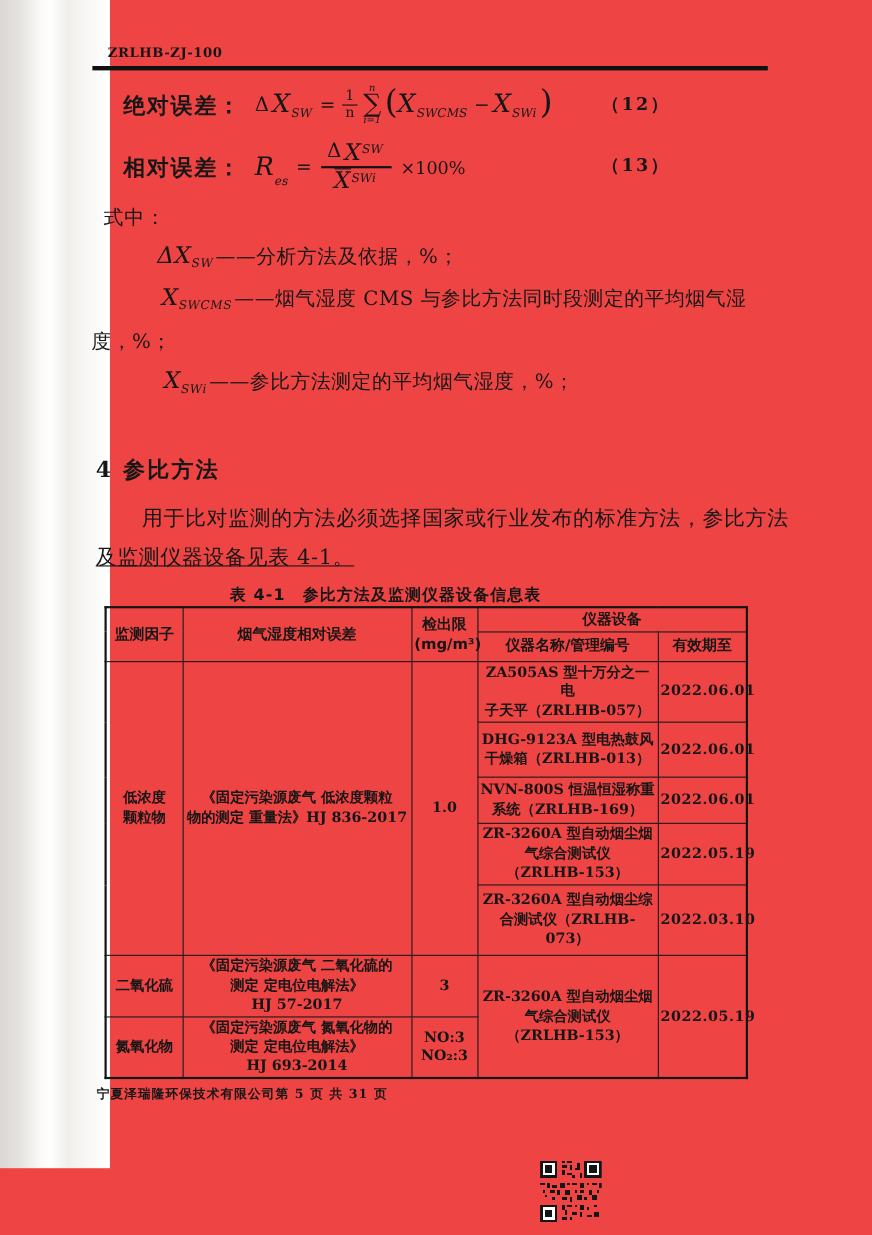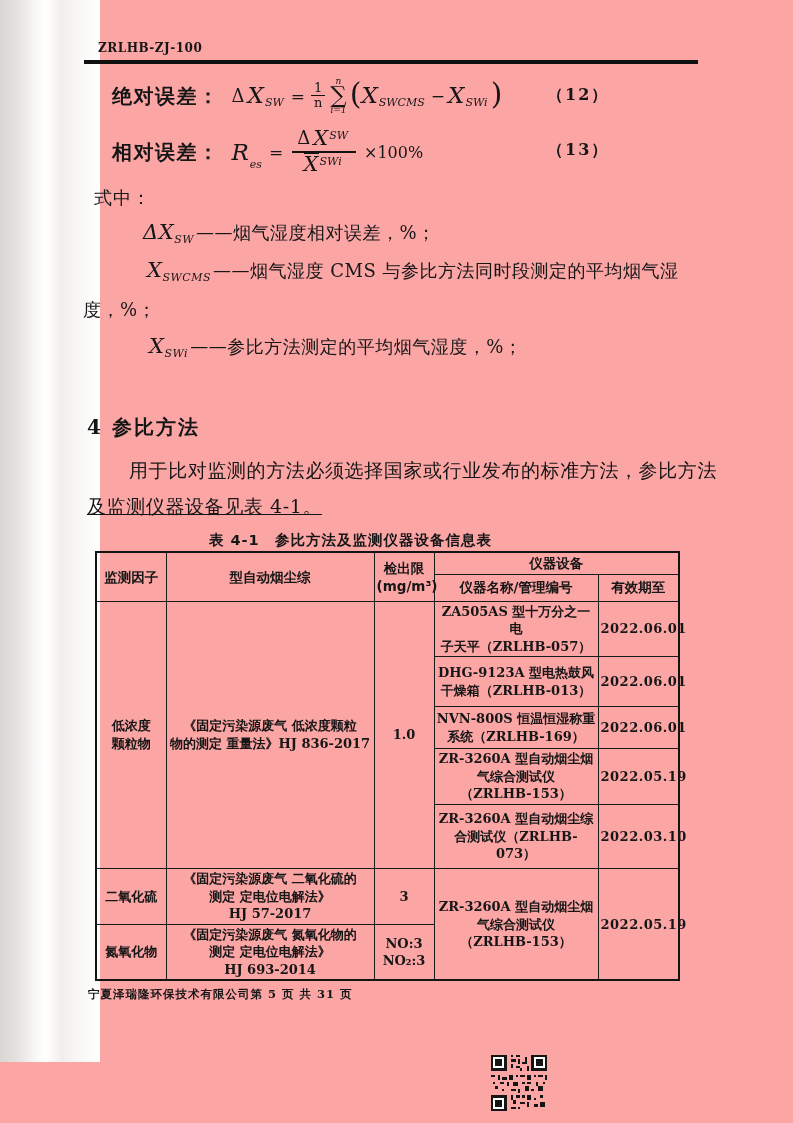--- a/index.html
+++ b/index.html
@@ -1,17 +1,17 @@
 <!DOCTYPE html>
 <html><head>
 <meta charset="utf-8">
 <style>
   html,body{margin:0;padding:0;}
   body{width:793px;height:1123px;background:#ffffff;font-family:"DejaVu Serif", serif;color:#161616;}
-  .page{position:relative;width:793px;height:1123px;background:#fca5a5;overflow:hidden;}
+  .page{position:relative;width:793px;height:1123px;background:#ef4444;overflow:hidden;}
   .scan-band{position:absolute;left:0;top:0;width:100px;height:1062px;pointer-events:none;
     background:linear-gradient(90deg,#d9d6d3 0px,#e7e5e2 20px,#f7f6f4 34px,#ffffff 46px,#f1efec 62px,#f8f7f5 78px,#ffffff 100px);}
   
   .doc-header{position:absolute;top:41px;left:98px;width:600px;display:flex;gap:14px;
     font-size:12px;font-weight:bold;letter-spacing:0.5px;white-space:nowrap;}
   .header-rule{position:absolute;top:60px;left:84px;width:614px;height:3.5px;background:#101010;}
   
   .formula{position:absolute;display:flex;align-items:center;white-space:nowrap;}
   #f12{top:70px;left:112px;height:52px;}
   #f13{top:122px;left:112px;height:60px;}
@@ -130,21 +130,21 @@
         </span>
       </span>
       <span class="tail">×100%</span>
     </span>
   </div>
   <span class="eq-no" id="eq13">（13）</span>
 
   <div class="where-label">式中：</div>
 
   <div class="def" id="def1">
-    <span class="dterm">ΔX</span><span class="dsub">SW</span><span class="ddesc">——烟气湿度相对误差，%；</span>
+    <span class="dterm">ΔX</span><span class="dsub">SW</span><span class="ddesc">——分析方法及依据，%；</span>
   </div>
   <div class="def" id="def2">
     <span class="dterm">X</span><span class="dsub">SWCMS</span><span class="ddesc">——烟气湿度 CMS 与参比方法同时段测定的平均烟气湿</span>
   </div>
   <div class="def" id="def2cont">度，%；</div>
   <div class="def" id="def3">
     <span class="dterm">X</span><span class="dsub">SWi</span><span class="ddesc">——参比方法测定的平均烟气湿度，%；</span>
   </div>
 
   <div class="sec-heading">4 参比方法</div>
@@ -157,21 +157,21 @@
     <colgroup>
       <col style="width:70px">
         <col style="width:208px">
         <col style="width:60px">
         <col style="width:164px">
         <col style="width:81px">
     </colgroup>
     <tbody>
         <tr class="rh1">
       <td class="th" rowspan="2">监测因子</td>
-      <td class="th" rowspan="2">型自动烟尘综</td>
+      <td class="th" rowspan="2">烟气湿度相对误差</td>
       <td class="th pre" rowspan="2">检出限
 (mg/m³)</td>
       <td class="th" colspan="2">仪器设备</td>
     </tr>
     <tr class="rh2">
       <td class="th">仪器名称/管理编号</td>
       <td class="th">有效期至</td>
     </tr>
     <tr class="r1">
       <td class="pre" rowspan="5">低浓度

